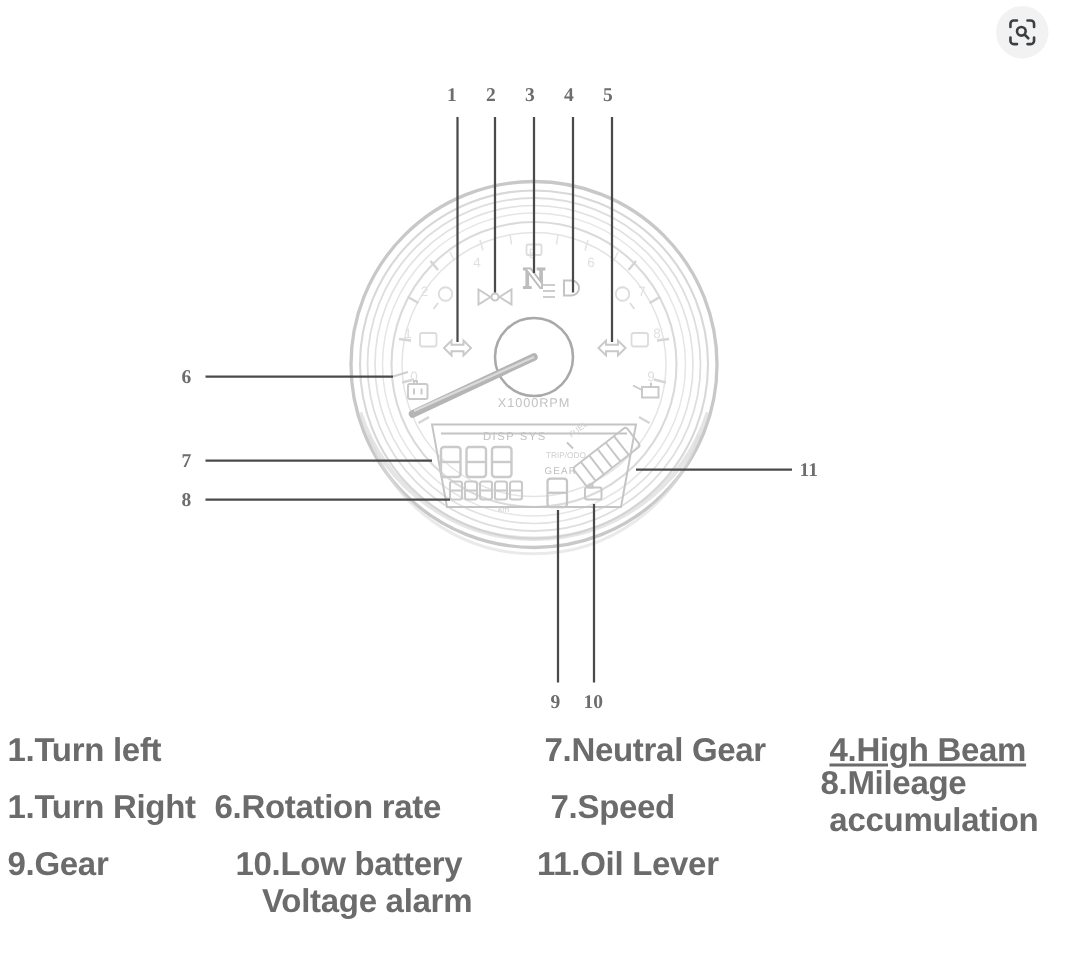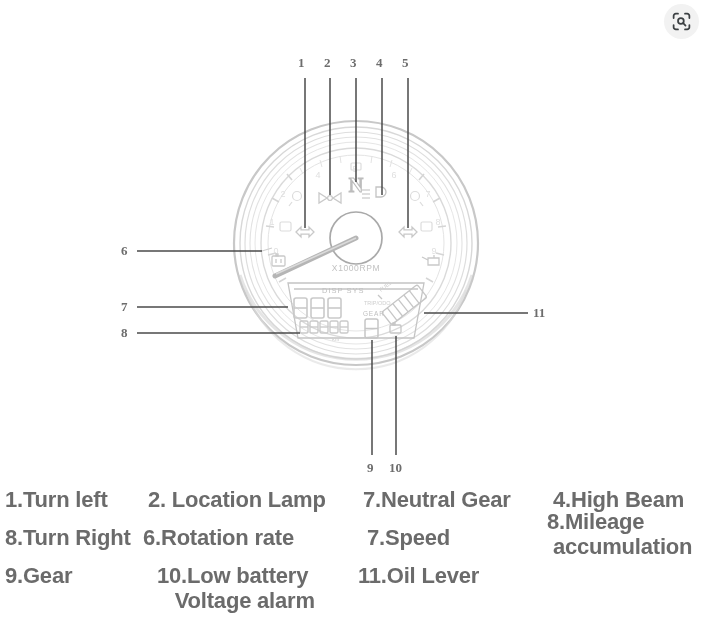--- a/index.html
+++ b/index.html
@@ -293,25 +293,24 @@
   <span class="callout-num" style="left:121px; top:300px;">7</span>
   <span class="callout-num" style="left:121px; top:326px;">8</span>
   <span class="callout-num" style="left:367px; top:461px;">9</span>
   <span class="callout-num" style="left:389px; top:461px;">10</span>
   <span class="callout-num" style="left:533px; top:306px;">11</span>
 </div>
 
 <div class="legend">
 
   <div class="legend-item" style="left:5px;   top:0px;">1.Turn left</div>
-  <div class="legend-item" style="left:148px; top:0px;">2. Location Lamp</div>
   <div class="legend-item" style="left:363px; top:0px;">7.Neutral Gear</div>
-  <div class="legend-item" style="left:553px; top:0px;">4.High Beam</div>
-
-  <div class="legend-item" style="left:5px;   top:38px;">8.Turn Right</div>
+  <div class="legend-item" style="left:553px; top:0px;text-decoration:underline;">4.High Beam</div>
+
+  <div class="legend-item" style="left:5px;   top:38px;">1.Turn Right</div>
   <div class="legend-item" style="left:143px; top:38px;">6.Rotation rate</div>
   <div class="legend-item" style="left:367px; top:38px;">7.Speed</div>
   <div class="legend-item" style="left:547px; top:22px;">8.Mileage
  accumulation</div>
 
   <div class="legend-item" style="left:5px;   top:76px;">9.Gear</div>
   <div class="legend-item" style="left:157px; top:76px;">10.Low battery
    Voltage alarm</div>
   <div class="legend-item" style="left:358px; top:76px;">11.Oil Lever</div>
 </div>

